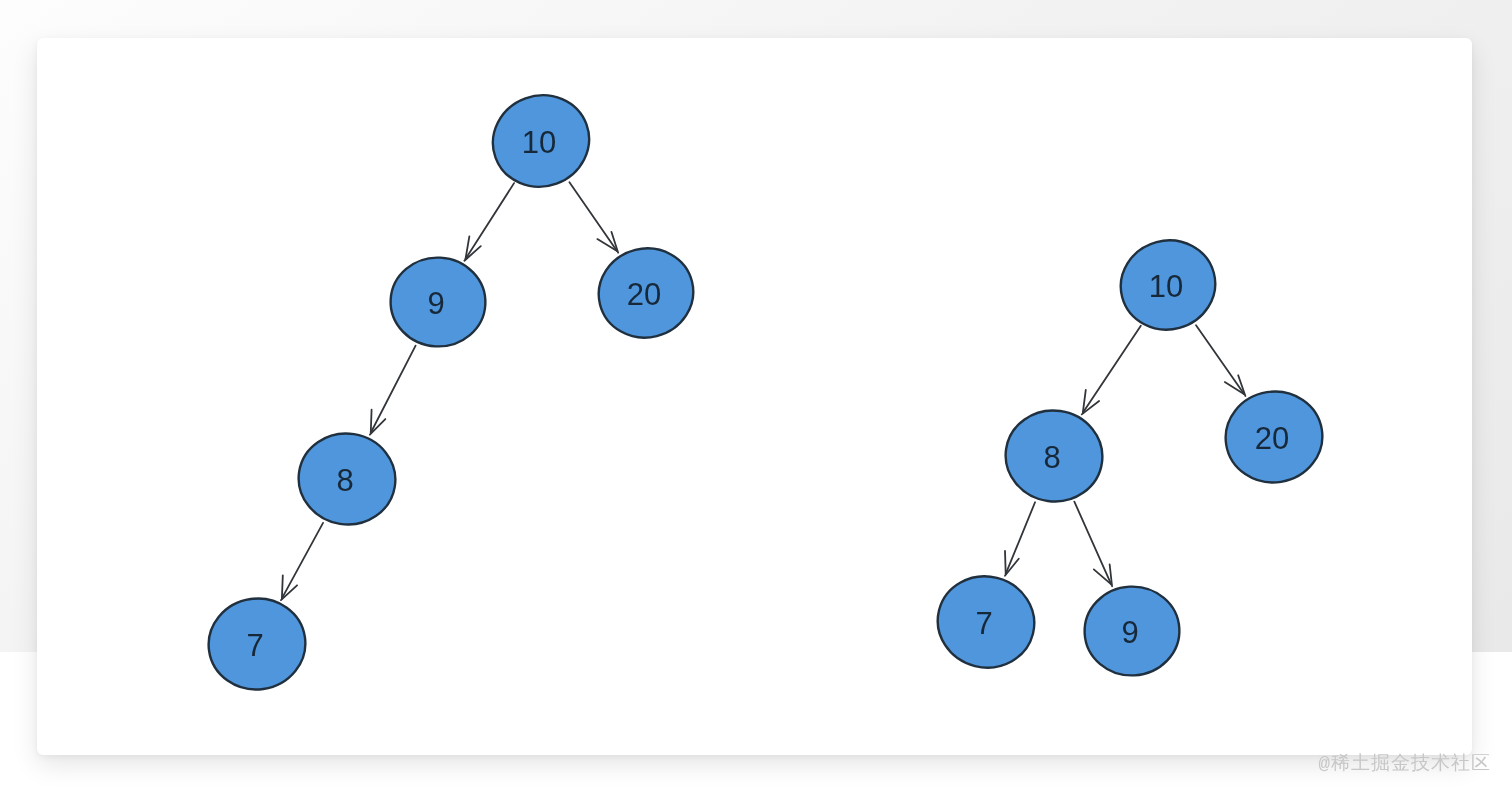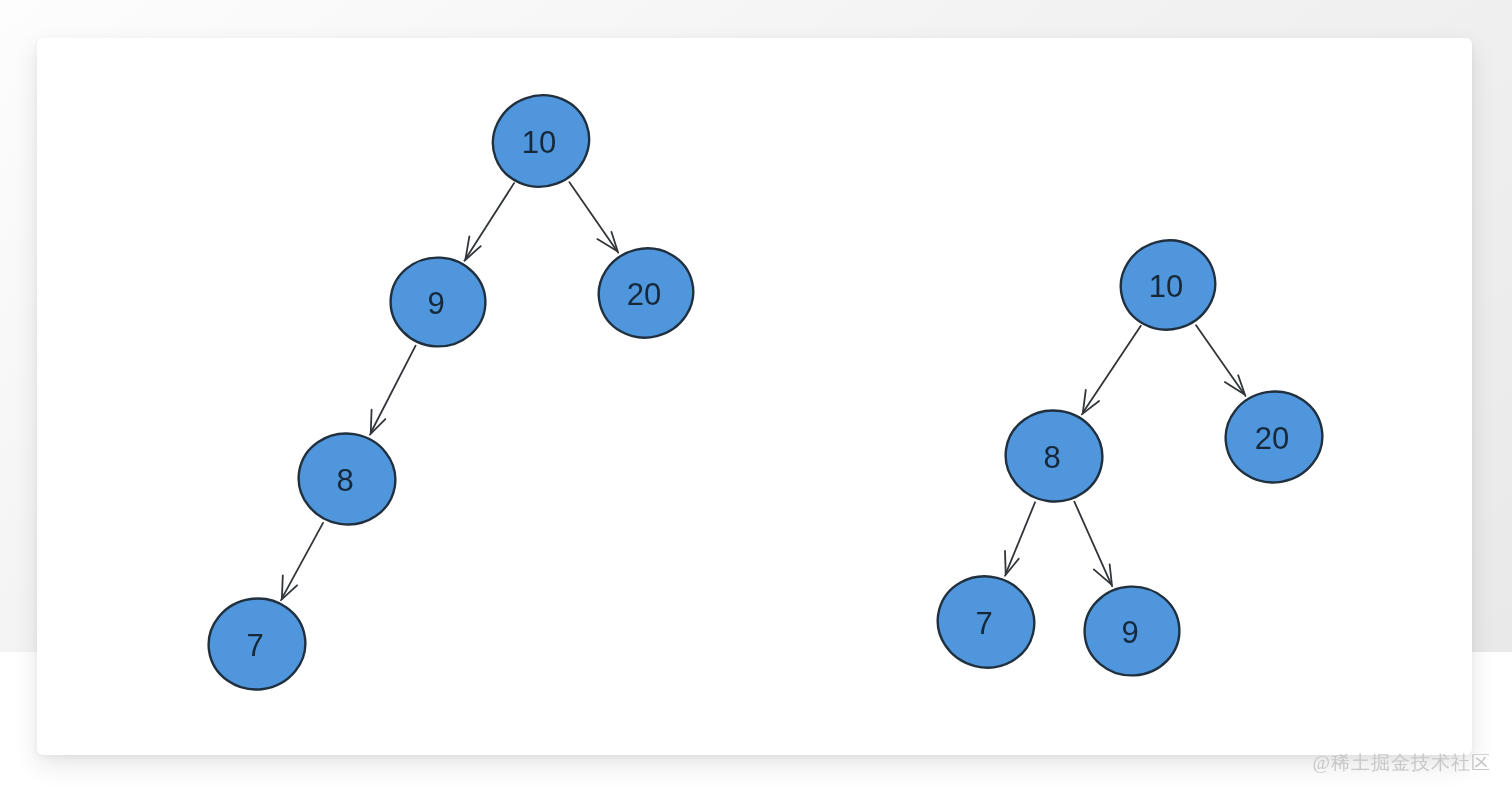--- a/index.html
+++ b/index.html
@@ -31,21 +31,21 @@
     font-size: 31px;
     user-select: none;
   }
   .watermark {
     position: absolute;
     right: 21px;
     top: 750px;
     font-size: 19px;
     letter-spacing: 1px;
     color: #c7c7c7;
-    font-family: Liberation Serif, serif;
+    font-family: Liberation Mono, monospace;
   }
 </style>
 </head>
 <body>
 
 <div class="page">
   <div class="card"></div>
   <svg class="diagram-svg" viewBox="0 0 1512 792" xmlns="http://www.w3.org/2000/svg">
       <g>
         <g stroke="#32353a" stroke-width="1.8" stroke-linecap="round" fill="none">

